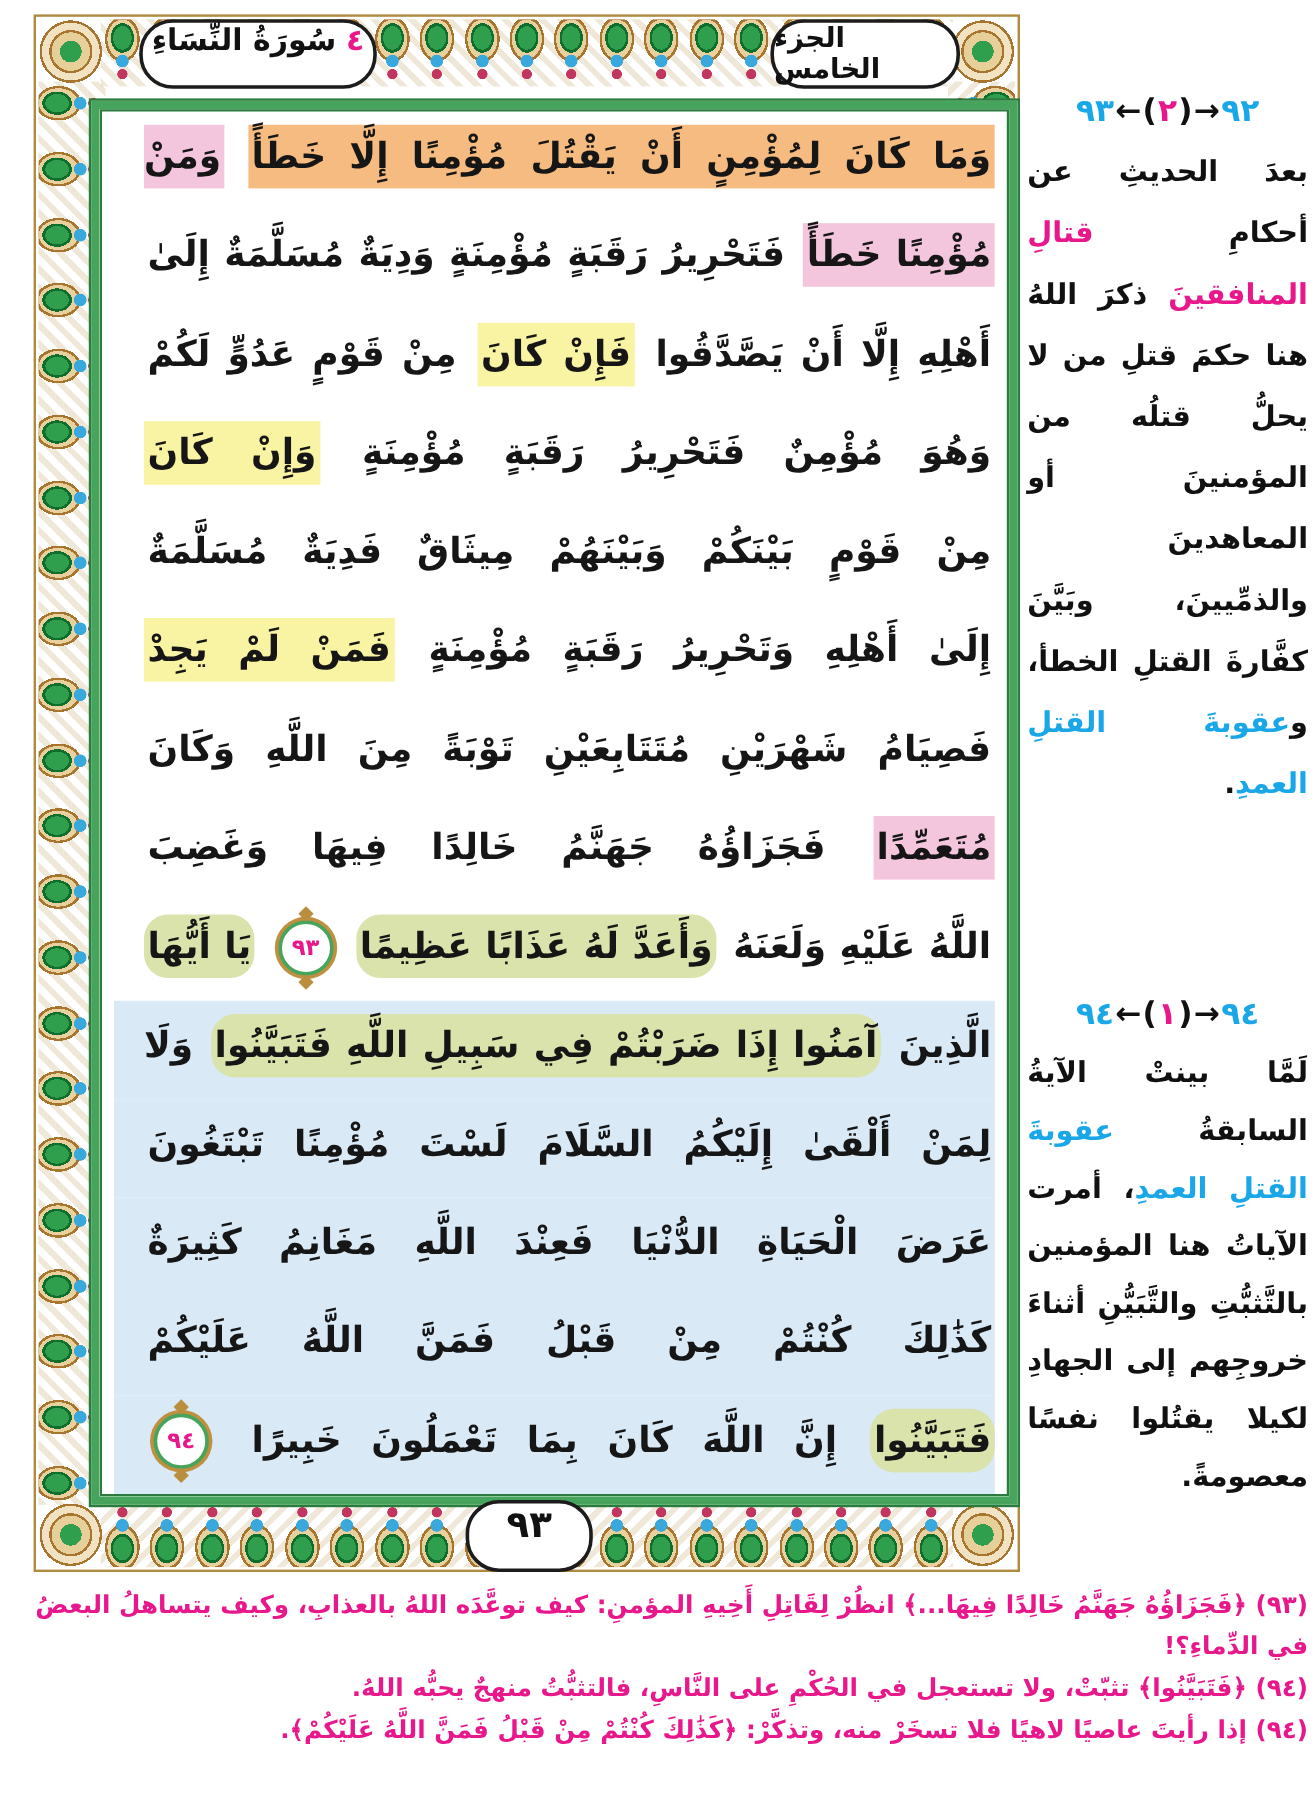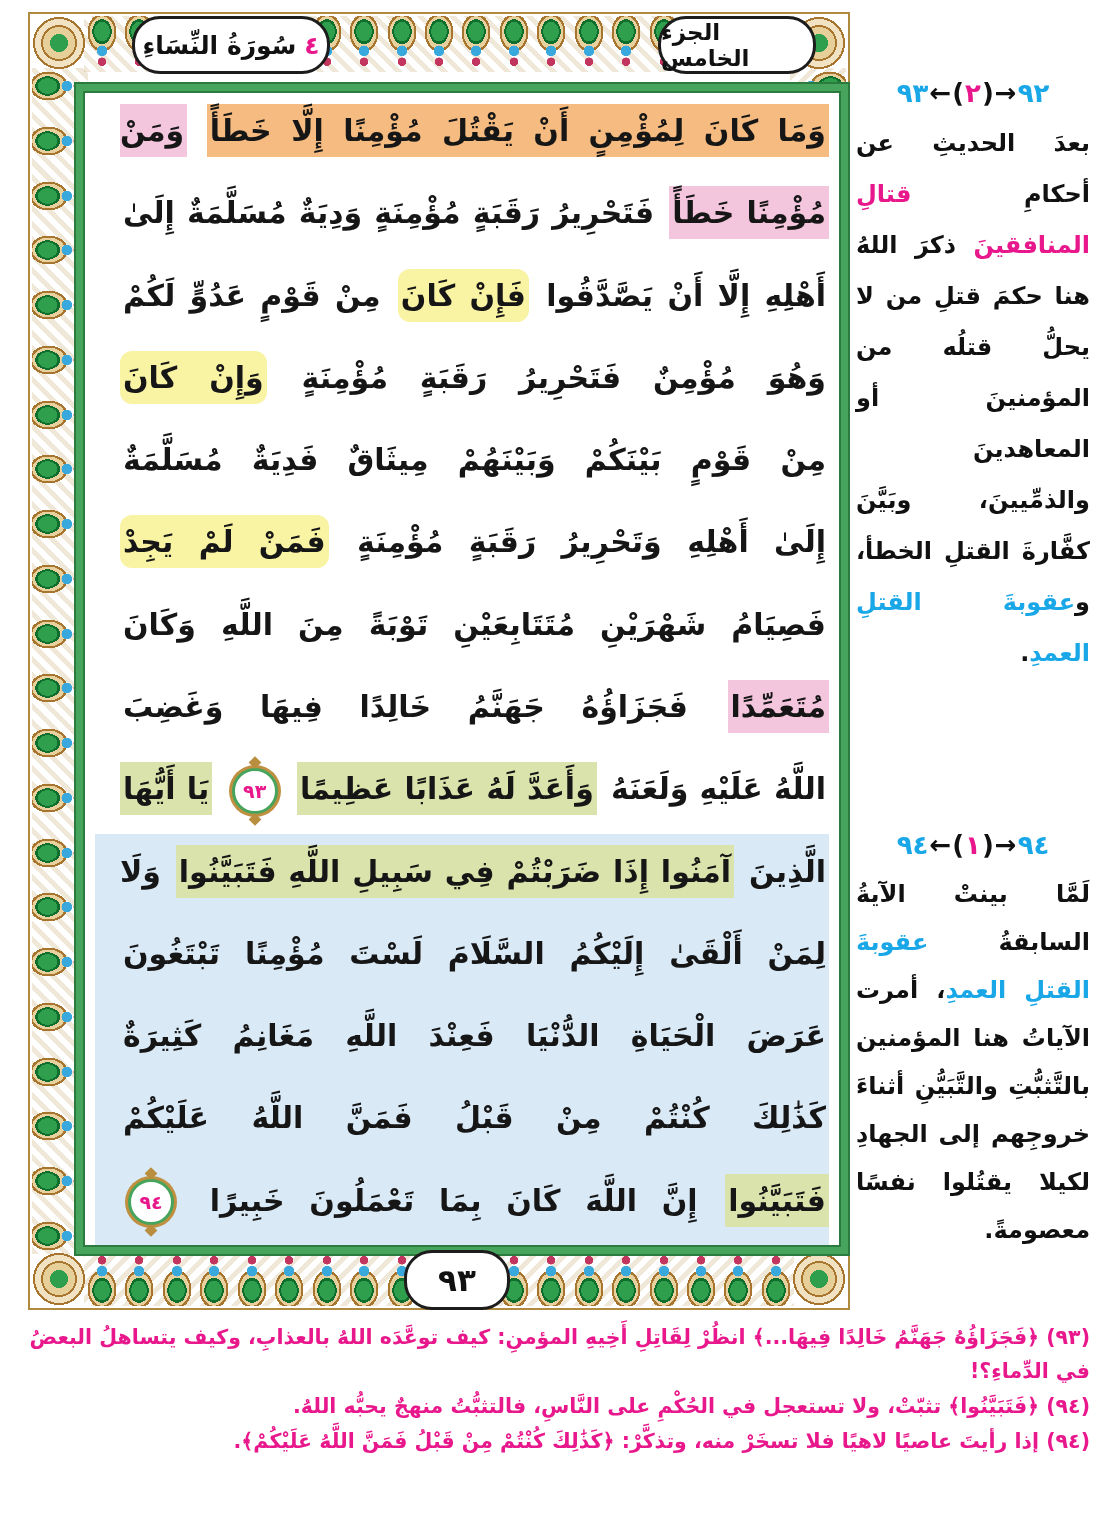--- a/index.html
+++ b/index.html
@@ -25,40 +25,40 @@
       radial-gradient(circle at 67% 50%, #38a8dd 0 5px, transparent 5.5px),
       radial-gradient(14px 11px at 30% 50%, #2f9e4d 0 70%, #0e6e2e 70% 88%, transparent 88%),
       radial-gradient(21px 16px at 32% 50%, rgba(231,207,154,.95) 0 78%, #a8752f 78% 90%, transparent 90%);}
   .corner{position:absolute;width:54px;height:54px;background:
       radial-gradient(circle at 50% 50%, #2f9e4d 0 9px, #e7cf9a 9px 16px, #a8752f 16px 18px, transparent 18px),
       radial-gradient(circle at 50% 50%, rgba(231,207,154,.6) 0 24px, #a8752f 24px 26px, transparent 26px);}
   .c-tl{left:2px;top:2px}.c-tr{right:2px;top:2px}.c-bl{left:2px;bottom:2px}.c-br{right:2px;bottom:2px}
 
   
   .pill{position:absolute;background:#fff;border:3px solid #1c1c1c;border-radius:28px;
-        display:flex;align-items:center;justify-content:center;gap:8px;z-index:6;font-weight:700;color:#111;margin-left:16px;}
+        display:flex;justify-content:center;gap:8px;z-index:6;font-weight:700;color:#111;}
   .surah-pill{left:86px;top:2px;width:192px;height:52px;font-size:25px;}
   .juz-pill{left:612px;top:2px;width:152px;height:52px;font-size:23px;}
   .page-pill{left:358px;top:1236px;width:100px;height:54px;font-size:31px;}
   .num-magenta{color:var(--magenta,#e8188c);}
 
   
   .text-panel{position:absolute;left:46px;top:70px;width:772px;height:1170px;box-sizing:border-box;
       background:#fff;border:7px solid var(--frame-green,#46a45c);
       box-shadow:0 0 0 2px #2b7a3e, inset 0 0 0 2px #2b7a3e;
       padding:2px 12px;display:flex;flex-direction:column;z-index:4;}
   .qline{flex:1 1 0;direction:rtl;text-align:justify;text-align-last:justify;
          line-height:76px;height:76px;overflow:hidden;
          font-size:30px;font-weight:700;color:#161616;padding-left:25px;}
   .bg-blue{background:var(--hl-blue,#d9e9f6);}
   .seg{padding:9px 3px;}
   .hl-orange{background:var(--hl-orange,#f5bb80);}
   .hl-pink{background:var(--hl-pink,#f4c6de);}
-  .hl-yellow{background:var(--hl-yellow,#f9f3a4);border-radius:12px;}
-  .hl-green{background:var(--hl-green,#d9e3ab);}
+  .hl-yellow{background:var(--hl-yellow,#f9f3a4);}
+  .hl-green{background:var(--hl-green,#d9e3ab);border-radius:20px;}
   .badge{position:relative;display:inline-flex;align-items:center;justify-content:center;
          vertical-align:middle;width:40px;height:40px;border-radius:50%;background:#fff;
          border:3px solid var(--frame-green,#46a45c);box-shadow:0 0 0 3px #c09040;
          color:var(--magenta,#e8188c);font-size:19px;font-weight:700;margin:0 8px;}
   .badge::before,.badge::after{content:"";position:absolute;left:50%;width:9px;height:9px;
          background:#b98e3f;transform:translateX(-50%) rotate(45deg);}
   .badge::before{top:-13px}.badge::after{bottom:-13px}
 
   
   .sidebar{position:absolute;left:856px;top:78px;width:234px;height:1240px;direction:rtl;}

